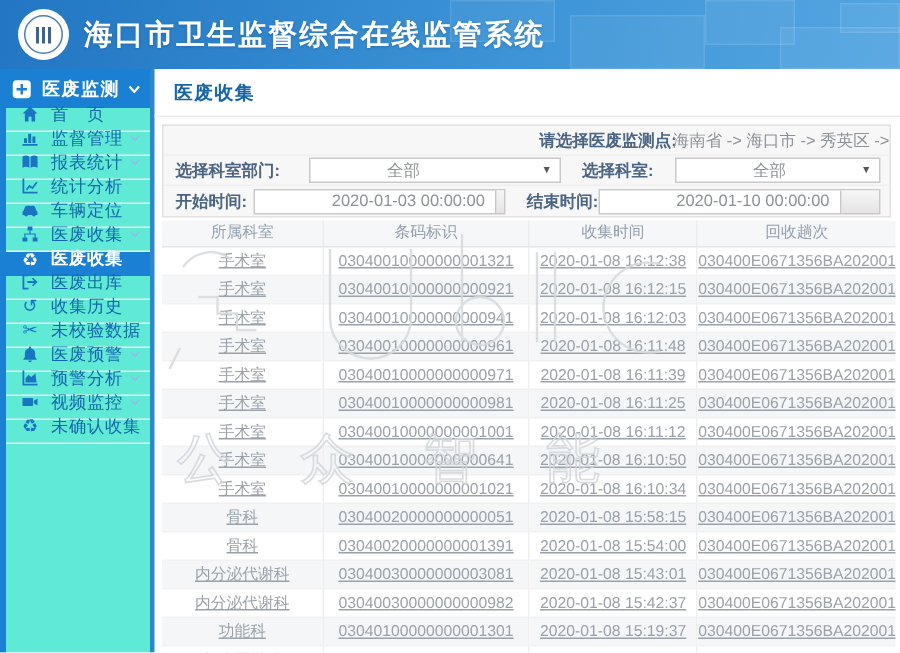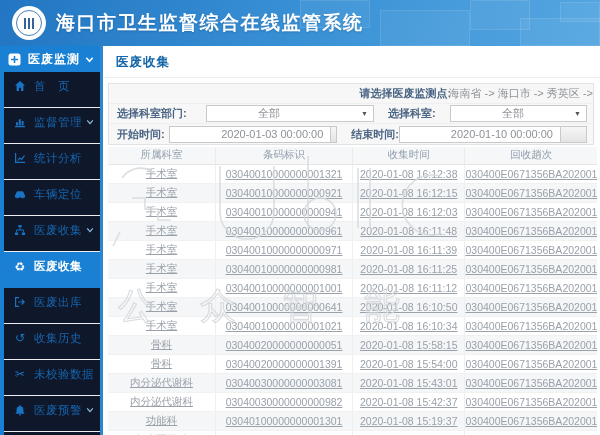--- a/index.html
+++ b/index.html
@@ -14,28 +14,28 @@
   .logo { width:34px; height:34px; border-radius:50%; background:#fff; flex:0 0 auto;
     display:flex; align-items:center; justify-content:center; position:relative; z-index:2; }
   .logo .ring { width:26px; height:26px; border-radius:50%; border:1.5px solid #4a7fb5;
     display:flex; align-items:center; justify-content:center; }
   .logo .mark { width:10px; height:11px; background:
     linear-gradient(90deg,#35639c 2px,transparent 2px, transparent 4px,#35639c 4px,#35639c 6px,transparent 6px,transparent 8px,#35639c 8px); }
   .app-title { color:#fff; font-size:19px; font-weight:bold; margin-left:10px; letter-spacing:1.5px;
     text-shadow:0 1px 2px rgba(0,40,90,.25); z-index:2; white-space:nowrap; }
 
   
-  .sidebar { position:absolute; left:0; top:46px; width:100px; height:389px; background:#0f172a; z-index:6; }
+  .sidebar { position:absolute; left:0; top:46px; width:100px; height:389px; background:#5eead4; z-index:6; }
   .side-root { height:26px; background:#1a80d4; color:#fff; display:flex; align-items:center;
     padding:0 6px 0 8px; font-size:12px; font-weight:bold; }
   .side-root .plus { width:13px; height:13px; margin-right:7px; flex:0 0 auto; }
   .side-root .lbl { flex:1; letter-spacing:1px; }
   .side-root .chev { width:9px; height:9px; }
   .side-items { border-left:4px solid #1a80d4; height:363px; }
-  .s-item { height:36px; display:flex; align-items:center; padding:0 4px 7px 9px;
+  .s-item { height:16px; display:flex; align-items:center; padding:0 4px 7px 9px;
     border-bottom:1px solid #ededed; color:#1766ad; font-size:11.5px; cursor:pointer; }
   .s-item .ic { width:14px; height:13px; margin-right:7px; flex:0 0 auto; display:flex;
     align-items:center; justify-content:center; color:#1a74c4; }
   .s-item .ic svg { display:block; }
   .s-item .gicon { font-size:12px; line-height:12px; font-family:"DejaVu Sans",sans-serif; }
   .s-item .lbl { flex:1; white-space:nowrap; letter-spacing:.5px; }
   .s-item .chev { width:8px; height:8px; flex:0 0 auto; margin-right:2px; }
   .s-item.selected { background:#1a80d4; color:#fff; border-bottom:none; font-weight:bold; }
   .s-item.selected .ic { color:#fff; }
 
@@ -118,20 +118,31 @@
           </svg>
         </span>
         <span class="lbl">监督管理</span>
         <svg class="chev" viewBox="0 0 10 10">
           <path d="M1.5 3l3.5 4 3.5-4" fill="none" stroke="#8fbfe6" stroke-width="1.5"></path>
         </svg>
       </div>
       <div class="s-item">
         <span class="ic">
           <svg viewBox="0 0 12 12" width="12" height="12" fill="currentColor">
+            <path d="M1 2.4c1.6-.9 3.2-.9 4.6.1v7.3C4.2 8.9 2.6 8.9 1 9.8zM11 2.4c-1.6-.9-3.2-.9-4.6.1v7.3c1.4-.9 3-.9 4.6 0z"></path>
+          </svg>
+        </span>
+        <span class="lbl">报表统计</span>
+        <svg class="chev" viewBox="0 0 10 10">
+          <path d="M1.5 3l3.5 4 3.5-4" fill="none" stroke="#8fbfe6" stroke-width="1.5"></path>
+        </svg>
+      </div>
+      <div class="s-item">
+        <span class="ic">
+          <svg viewBox="0 0 12 12" width="12" height="12" fill="currentColor">
             <path d="M1 1h1.2v8.8H11V11H1z"></path>
             <path d="M3.2 8.2l2.4-3 1.9 1.4 2.6-3.4.9.7-3.3 4.3-1.9-1.4-1.7 2.1z"></path>
           </svg>
         </span>
         <span class="lbl">统计分析</span>
       </div>
       <div class="s-item">
         <span class="ic">
           <svg viewBox="0 0 12 12" width="12" height="12" fill="currentColor">
             <path d="M1.6 6.6l1-2.5c.2-.5.7-.9 1.2-.9h4.4c.5 0 1 .4 1.2.9l1 2.5c.4.1.6.4.6.8v2H9.8a1.3 1.3 0 0 1-2.5 0H4.7a1.3 1.3 0 0 1-2.5 0H1v-2c0-.4.2-.7.6-.8z"></path>

